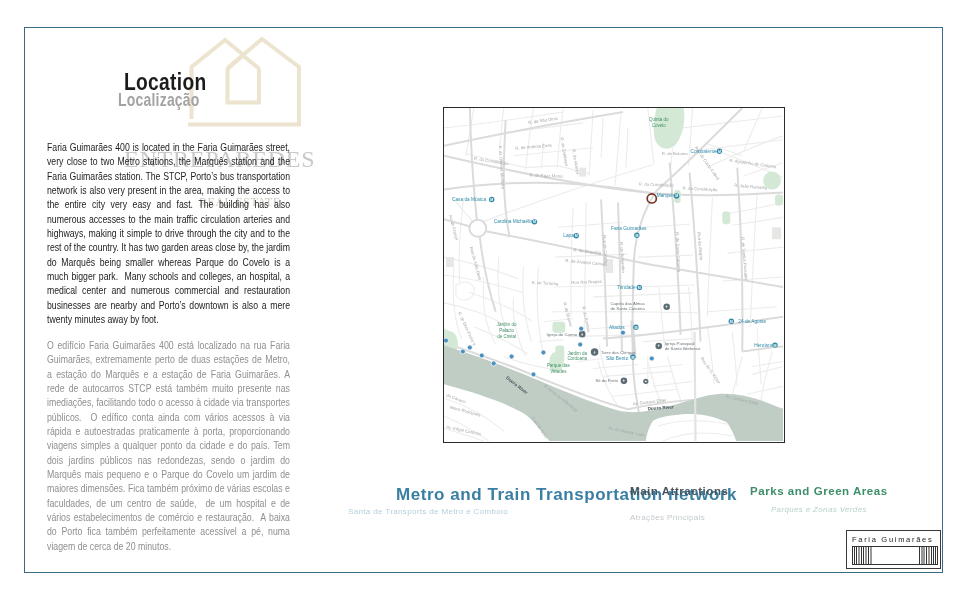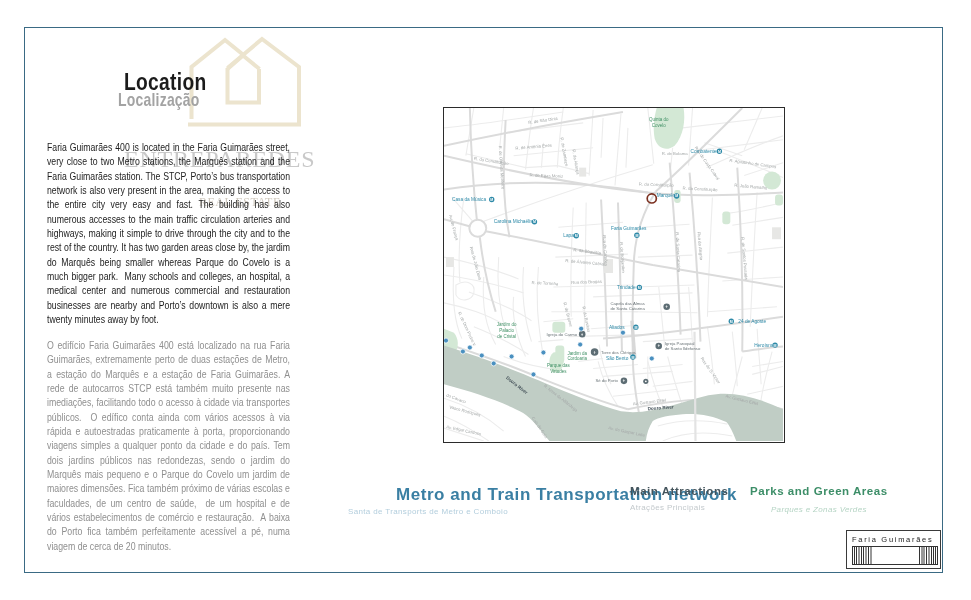--- a/index.html
+++ b/index.html
@@ -352,21 +352,21 @@
 </svg>
 </div>
 
 <div class="abs" style="left:348px;top:485px;">
 <div style="font-size:17px;font-weight:bold;color:#3a7fa3;letter-spacing:0.55px;padding-left:48px;">Metro and Train Transportation network</div>
 <div style="font-size:8px;color:#b3cedd;letter-spacing:0.35px;margin-top:2px;">Santa de Transports de Metro e Comboio</div>
 </div>
 
 <div class="abs" style="left:630px;top:485px;">
 <div style="font-size:11.5px;font-weight:bold;color:#44545c;letter-spacing:0.55px;">Main Attractions</div>
-<div style="font-size:8px;color:#c3c9cc;letter-spacing:0.35px;margin-top:6px;">Atrações Principais</div>
+<div style="font-size:8px;color:#c3c9cc;letter-spacing:0.35px;margin-top:16px;">Atrações Principais</div>
 </div>
 
 <div class="abs" style="left:750px;top:485px;text-align:center;">
 <div style="font-size:11.5px;font-weight:bold;color:#3d8e68;letter-spacing:0.55px;">Parks and Green Areas</div>
 <div style="font-size:8px;color:#b5d4c4;letter-spacing:0.35px;margin-top:8px;font-style:italic;">Parques e Zonas Verdes</div>
 </div>
 
 <div class="abs" style="left:846px;top:530px;width:93px;height:37px;border:1.8px solid #3a3a3a;background:#fff;">
 <div style="font-size:7.5px;color:#222;letter-spacing:1.7px;margin:3.5px 0 0 5px;white-space:nowrap;">Faria Guimarães</div>
 <svg class="abs" style="left:5px;top:15px;" width="86" height="19" viewBox="0 0 86 19">

